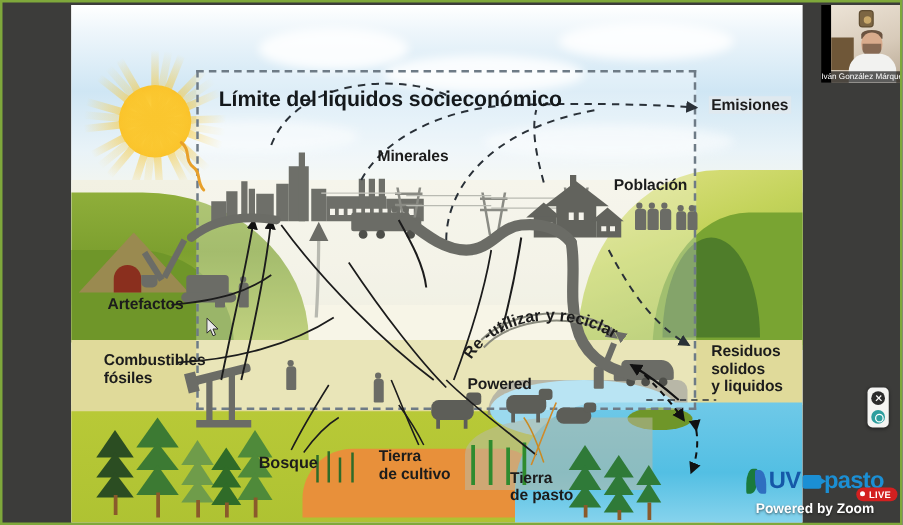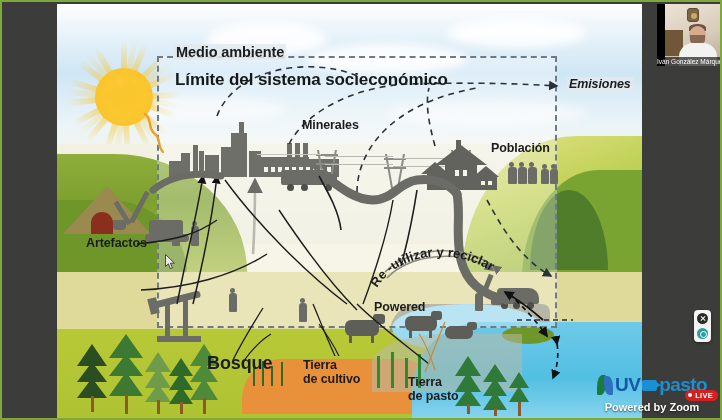--- a/index.html
+++ b/index.html
@@ -161,25 +161,25 @@
     color:#1c1c1c;
     line-height:1.12;
     white-space:pre-line;
     letter-spacing:-.1px;
   }
   .lbl-hl { background:rgba(226,233,238,.82); padding:0 2px; }
   #lbl-medio { left:117px; top:40px; font-size:14.5px; }
   #lbl-limite { left:118px; top:66px; font-size:17px; color:#14181b; }
   #lbl-artefactos { left:245px; top:114px; font-size:12.5px; }
   #lbl-poblacion { left:434px; top:137px; font-size:12.5px; }
-  #lbl-emisiones { left:510px; top:73px; font-size:12.5px;font-style:italic; }
+  #lbl-emisiones { left:510px; top:73px; font-size:12.5px; }
   #lbl-residuos { left:512px; top:270px; font-size:12.5px; }
   #lbl-minerales { left:29px; top:232px; font-size:12.5px; }
   #lbl-combustibles { left:26px; top:277px; font-size:12.5px; }
-  #lbl-bosque { left:150px; top:349px; font-size:18px; }
+  #lbl-bosque { left:150px; top:359px; font-size:13px; }
   #lbl-cultivo { left:246px; top:354px; font-size:12.5px; }
   #lbl-pasto { left:351px; top:371px; font-size:12.5px; }
   #lbl-ganado { left:317px; top:296px; font-size:12.5px; }
 
   
   #recycle-wrap { position:absolute; left:318px; top:238px; width:150px; height:90px; }
   #recycle-wrap svg { overflow:visible; }
   #recycle-wrap text { font-family:"Liberation Sans", sans-serif; font-weight:bold; font-size:13px; fill:#1c1c1c; }
 
   
@@ -598,26 +598,30 @@
       <path d="M500,340 C502,352 500,364 496,374" fill="none" stroke="#111" stroke-width="1.6" stroke-dasharray="5 4" marker-end="url(#ah)" marker-start="url(#ah)"></path>
       <path d="M460,316 L516,316" fill="none" stroke="#2a3138" stroke-width="1.3" stroke-dasharray="5 4"></path>
 
       <path d="M186,358 C196,344 204,336 214,330" fill="none" stroke="#1c1c1c" stroke-width="1.2"></path>
       <path d="M282,352 C274,336 268,328 262,320" fill="none" stroke="#1c1c1c" stroke-width="1.2"></path>
       <path d="M378,366 C372,348 368,338 362,330" fill="none" stroke="#c98a22" stroke-width="1.2"></path>
 
       <path d="M88,110 C96,116 90,124 98,130 C104,134 100,142 106,148" fill="none" stroke="#e8a02a" stroke-width="2.4" stroke-linecap="round"></path>
     </svg>
 
-    <div class="lbl lbl-hl" id="lbl-medio">Medio ambiente</div>
-    <div class="lbl" id="lbl-limite">Límite del sistema socieconómico</div>
+    <div class="lbl" id="lbl-limite">Límite del liquidos socieconómico</div>
     <div class="lbl" id="lbl-artefactos">Minerales</div>
     <div class="lbl" id="lbl-poblacion">Población</div>
     <div class="lbl lbl-hl" id="lbl-emisiones">Emisiones</div>
+    <div class="lbl" id="lbl-residuos">Residuos
+solidos
+y liquidos</div>
     <div class="lbl" id="lbl-minerales">Artefactos</div>
+    <div class="lbl" id="lbl-combustibles">Combustibles
+fósiles</div>
     <div class="lbl" id="lbl-bosque">Bosque</div>
     <div class="lbl" id="lbl-cultivo">Tierra
 de cultivo</div>
     <div class="lbl" id="lbl-pasto">Tierra
 de pasto</div>
     <div class="lbl" id="lbl-ganado">Powered</div>
 
     <div id="recycle-wrap">
       <svg width="150" height="90" viewBox="0 0 150 90">
         <path id="arcpath" d="M2,46 C26,8 86,2 132,40" fill="none" stroke="none"></path>

